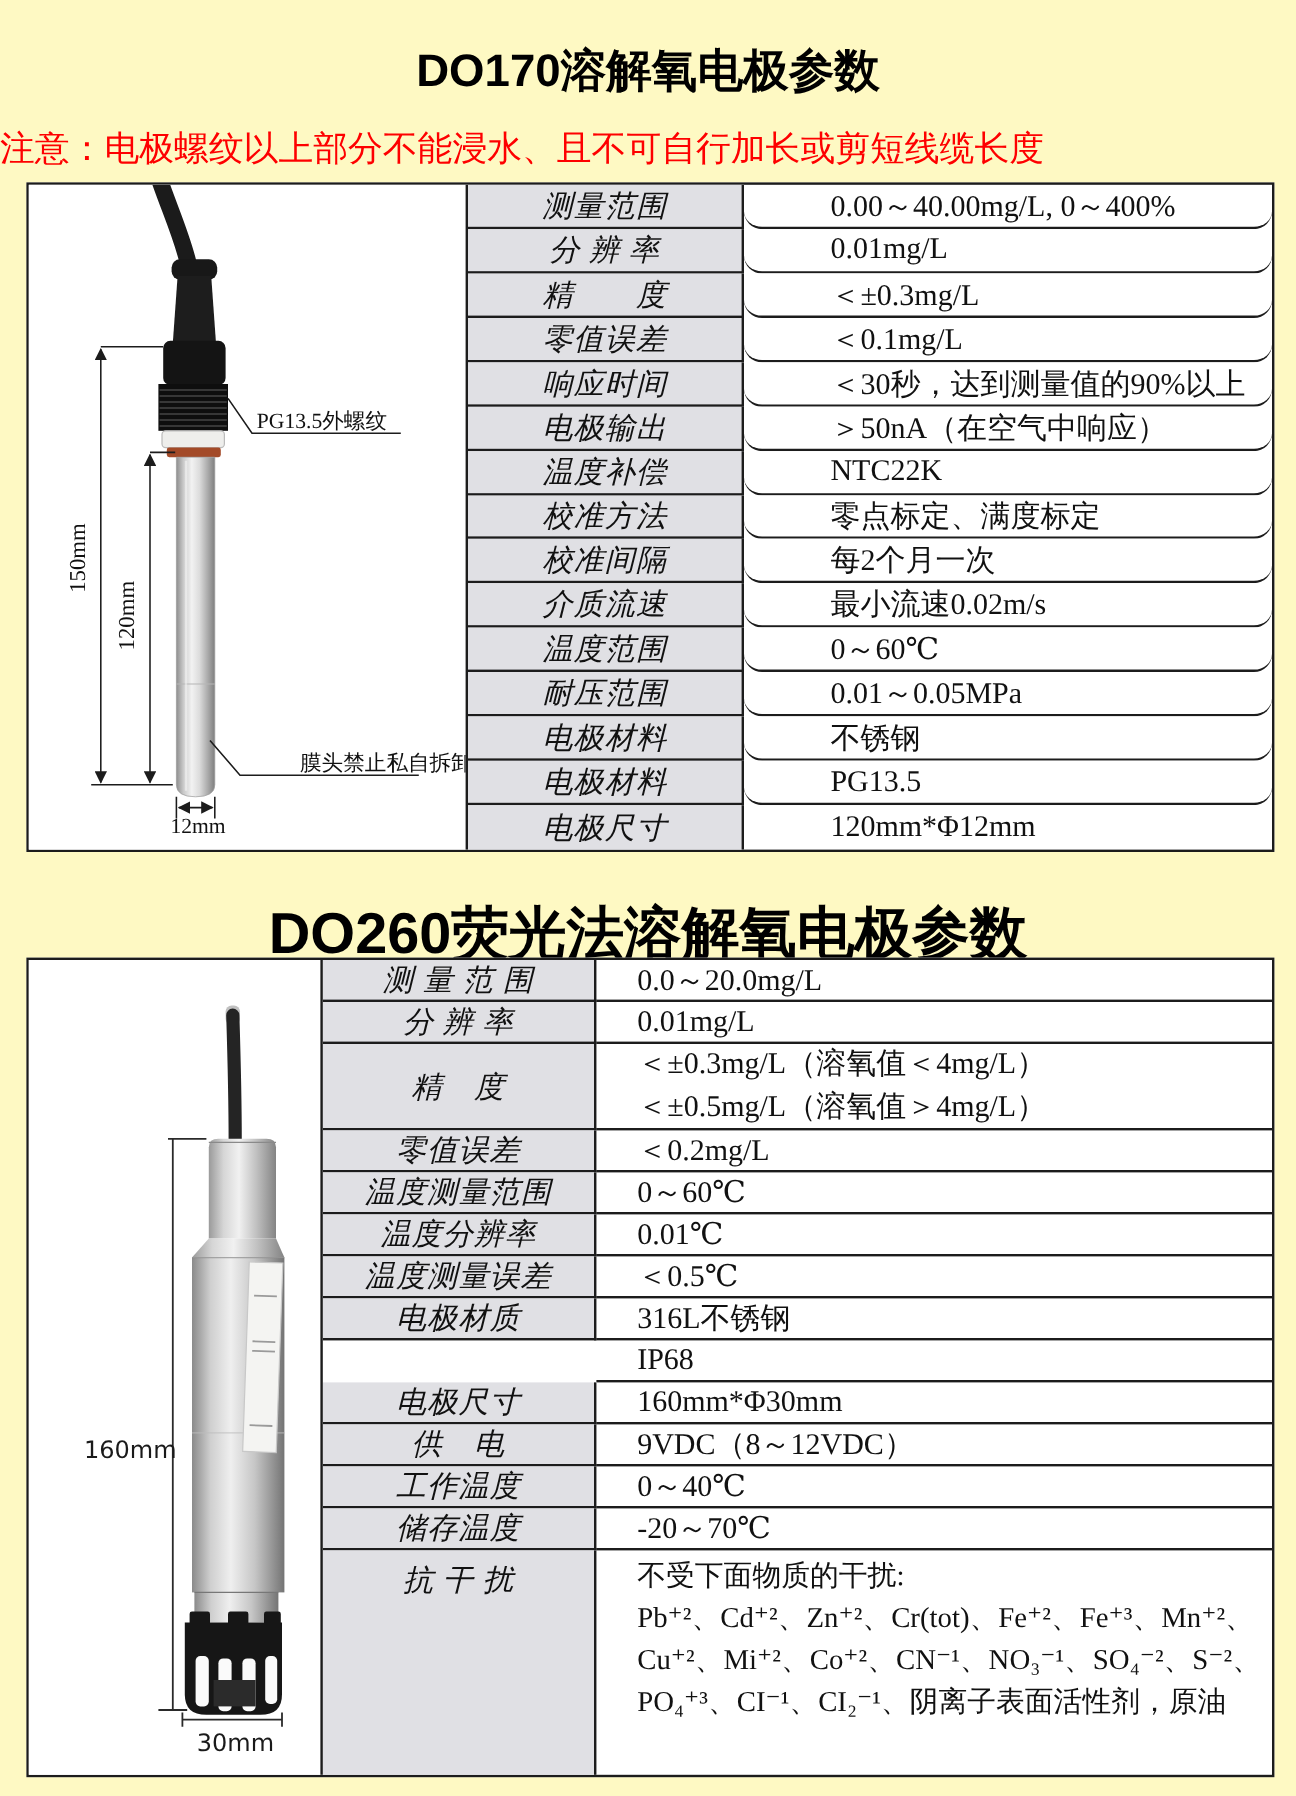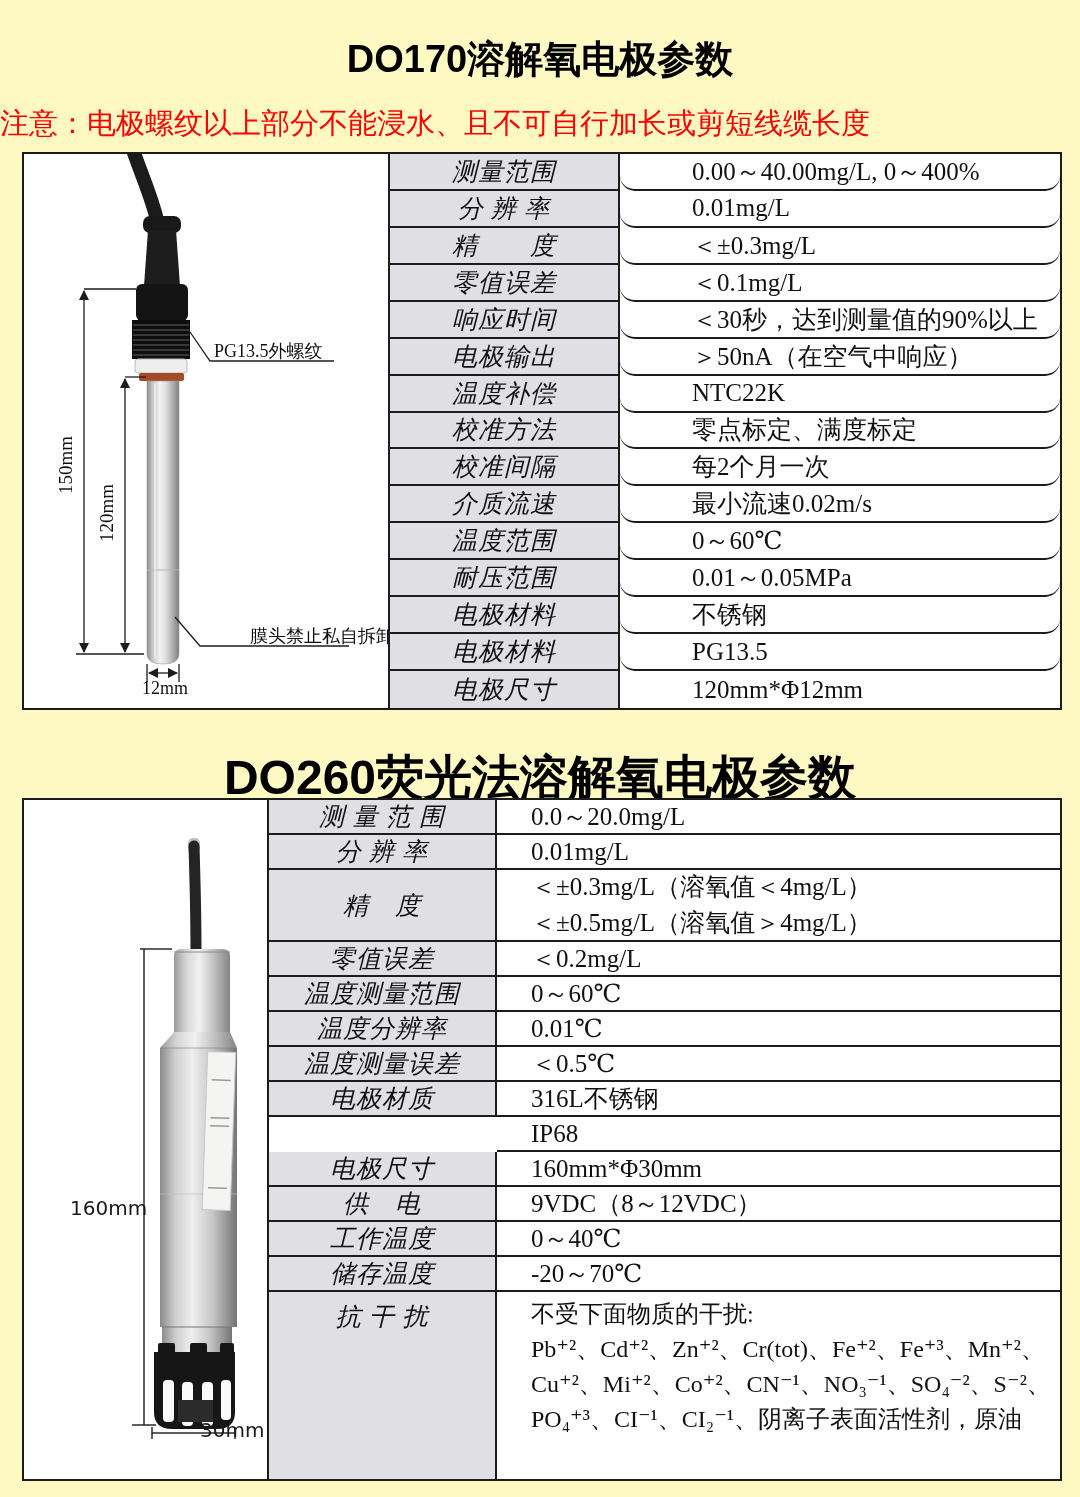--- a/index.html
+++ b/index.html
@@ -200,21 +200,21 @@
         <g stroke="#2a2a2a" stroke-width="1.5" fill="none">
           <line x1="120" y1="149" x2="120" y2="625"></line>
           <line x1="116" y1="149" x2="148" y2="149"></line>
           <line x1="108" y1="625" x2="132" y2="625"></line>
           <line x1="128" y1="633" x2="211" y2="633"></line>
           <line x1="128" y1="627" x2="128" y2="639"></line>
           <line x1="211" y1="627" x2="211" y2="639"></line>
         </g>
       </svg>
       <div class="dlab sansdim" style="left:46px;top:396px;">160mm</div>
-      <div class="dlab sansdim" style="left:140px;top:618px;margin-left:36px;">30mm</div>
+      <div class="dlab sansdim" style="left:140px;top:640px;">30mm</div>
     </div>
 
     <div class="lbl">测 量 范 围</div>
     <div class="val">0.0～20.0mg/L</div>
     <div class="lbl">分 辨 率</div>
     <div class="val">0.01mg/L</div>
     <div class="lbl">精　度</div>
     <div class="val multi">
       <div class="ln">＜±0.3mg/L（溶氧值＜4mg/L）</div>
       <div class="ln">＜±0.5mg/L（溶氧值＞4mg/L）</div>

